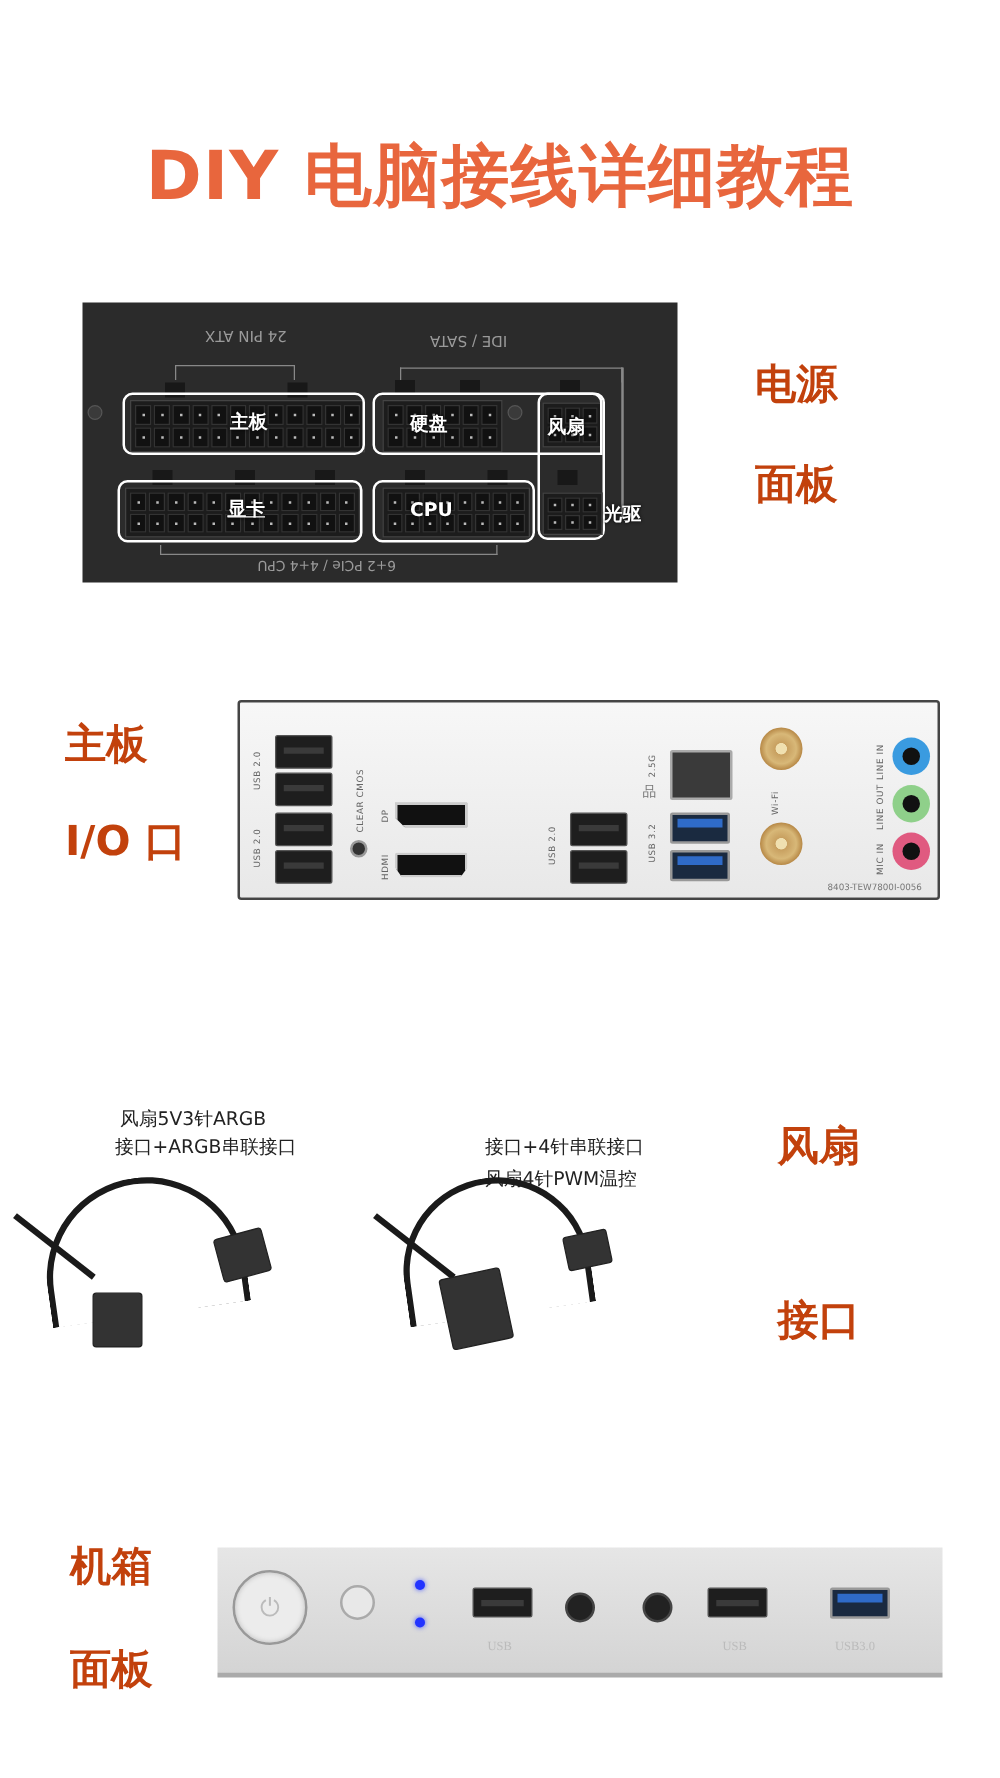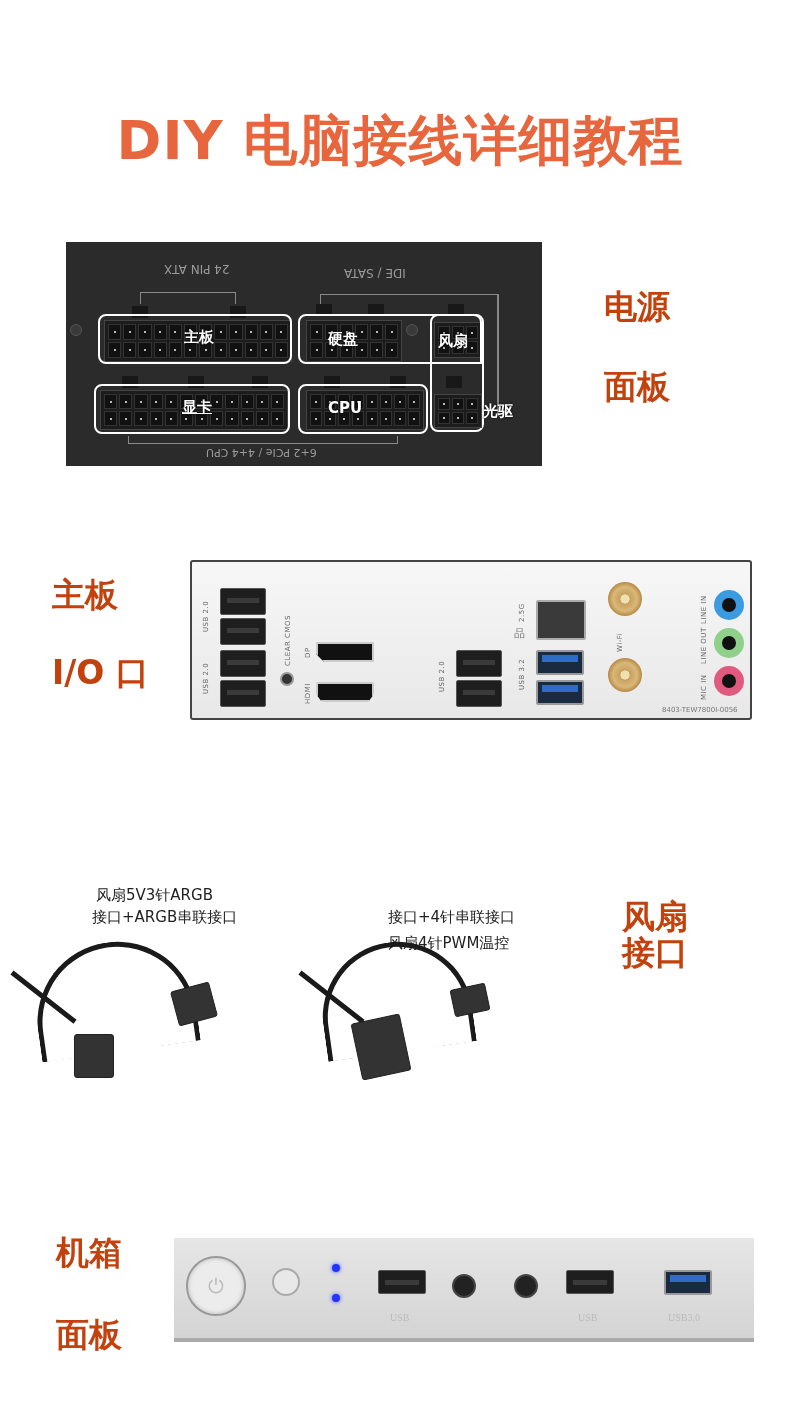--- a/index.html
+++ b/index.html
@@ -260,21 +260,21 @@
 <div class="abs fan-caption" style="left:388px;top:884px;margin-top:48px;">风扇4针PWM温控</div>
 <div class="abs fan-caption" style="left:388px;top:906px;">接口+4针串联接口</div>
 <div class="abs" style="left:300px;top:930px;width:220px;height:150px;">
   <div class="abs cable" style="left:20px;top:12px;width:150px;height:110px;transform:rotate(-8deg);"></div>
   <div class="abs" style="left:0;top:40px;width:80px;height:5px;background:#1a1a1a;transform:rotate(38deg);transform-origin:left;"></div>
   <div class="abs plug" style="left:56px;top:88px;width:50px;height:58px;transform:rotate(-12deg);"></div>
   <div class="abs plug" style="left:152px;top:56px;width:36px;height:28px;transform:rotate(-12deg);"></div>
 </div>
 
 <div class="abs side-label" style="left:622px;top:900px;">风扇</div>
-<div class="abs side-label" style="left:622px;top:936px;">接口</div>
+<div class="abs side-label" style="left:622px;top:1039px;">接口</div>
 
 <div class="abs side-label" style="left:56px;top:1236px;">机箱</div>
 <div class="abs side-label" style="left:56px;top:1318px;">面板</div>
 
 <div class="abs case">
   <div class="abs power-btn" style="left:12px;top:18px;">
       <span>⏻</span>
     </div>
   <div class="abs reset-btn" style="left:98px;top:30px;"></div>
   <div class="abs led" style="left:158px;top:26px;"></div>

